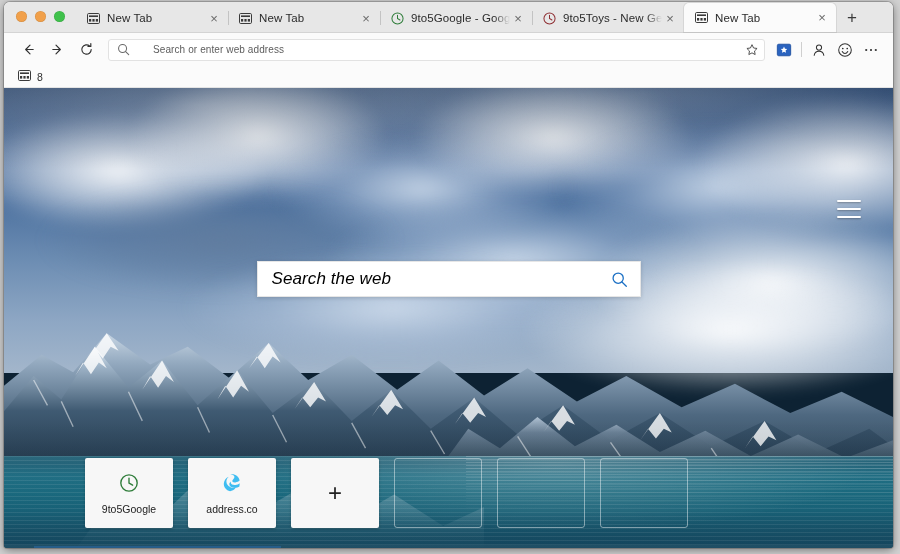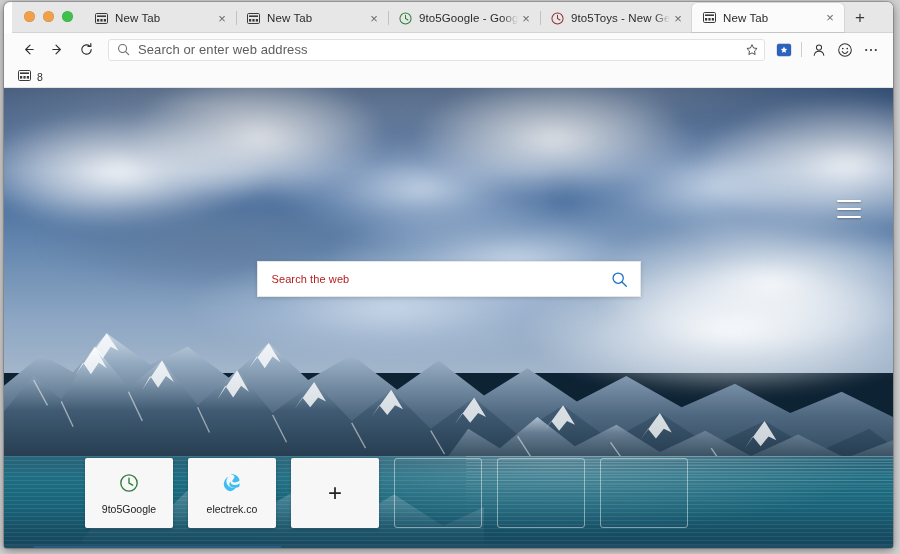--- a/index.html
+++ b/index.html
@@ -29,21 +29,20 @@
 
   
   #tabstrip{
     height:31px;
     background:#e7e7e7;
     display:flex;
     align-items:flex-end;
     position:relative;
     border-bottom:1px solid #d4d4d4;
     flex:0 0 auto;
-    margin-left:8px;
   }
   #traffic{
     display:flex; align-items:center; gap:8px;
     padding:0 11px 0 12px;
     height:31px;
   }
   .light{ width:11px; height:11px; border-radius:50%; display:block; }
   .light.close{ background:#f1a04a; box-shadow:inset 0 0 0 .5px rgba(0,0,0,.12); }
   .light.min{ background:#f1a04a; box-shadow:inset 0 0 0 .5px rgba(0,0,0,.12); }
   .light.max{ background:#3fc14b; box-shadow:inset 0 0 0 .5px rgba(0,0,0,.12); }
@@ -116,22 +115,22 @@
     margin:0 6px 0 7px;
     background:#ffffff;
     border-radius:3px;
     border:1px solid #e2e2e2;
     display:flex; align-items:center;
     padding:0 5px 0 8px;
     min-width:0;
   }
   #omnibox .om-search{ flex:0 0 auto; display:flex; align-items:center; margin-right:8px; }
   #omnibox .om-text{
-    flex:1 1 auto; font-size:13px; color:#5d5d5d; white-space:nowrap;
-    overflow:hidden; letter-spacing:.1px;
+    flex:1 1 auto; font-size:10px; color:#5d5d5d; white-space:nowrap;
+    overflow:hidden; letter-spacing:.1px;margin-left:15px;
   }
   #omnibox .om-star{ flex:0 0 auto; display:flex; align-items:center; color:#444; }
   .tb-icon{
     width:26px; height:26px;
     display:flex; align-items:center; justify-content:center;
     border-radius:4px; color:#333;
   }
   .tb-divider{ width:1px; height:15px; background:#cfcfcf; margin:0 4px; }
 
   
@@ -232,21 +231,21 @@
   #searchbox{
     position:absolute; left:50%; transform:translateX(-50%);
     top:173px;
     width:384px; height:36px;
     background:#fff;
     border:1px solid #e6e6e6;
     display:flex; align-items:center;
     padding:0 12px 0 14px;
     box-shadow:0 1px 4px rgba(0,0,0,.16);
   }
-  #searchbox .sb-text{ flex:1 1 auto; font-size:11px; color:#b91c1c; letter-spacing:.1px; }
+  #searchbox .sb-text{ flex:1 1 auto; font-size:17px; color:#000000; letter-spacing:.1px;font-style:italic; }
   #searchbox .sb-icon{ flex:0 0 auto; display:flex; align-items:center; }
 
   #tiles{
     position:absolute;
     left:81px; top:370px;
     display:flex; gap:15px;
   }
   .tile{
     width:88px; height:70px;
     background:#f7f7f7;
@@ -557,21 +556,21 @@
 
 
       <div class="tile">
         <span class="t-icon">
           <svg width="22" height="22" viewBox="0 0 24 24">
             <path d="M20.4 15.6c-2 1.5-4.6 2.2-7 1.7-2.9-.6-4.7-2.6-4.3-4.7.2-1 .9-1.8 1.8-2.3-.2.5-.3 1-.2 1.5.3 1.7 2.4 2.7 5 2.4 1.7-.2 3.4-.9 4.7-1.9 0 1.2-.1 2.3-.4 3.3z" fill="#3fbdf1"></path>
             <path d="M11.9 2.5c4.3 0 7.8 2.9 8.4 6.9-1.1 1-2.8 1.8-4.6 2-1.3.2-2.6-.1-3.1-.8-.4-.6-.1-1.5.6-2.3.9-1 1.5-2 1.4-3-.2-1.5-1.8-2.5-3.9-2.5-.2 0-.4 0-.6 0 .6-.2 1.2-.3 1.8-.3z" fill="#3fbdf1"></path>
             <path d="M9.9 20.9c-4.3-.9-7.2-4.6-6.8-8.7.3-3.2 2.4-5.9 5.3-7.1-1.5 1.3-2.4 3-2.5 4.8-.2 3.3 2.2 6.2 5.8 7.2 1.4.4 2.9.4 4.3.1-1.6 2.4-4.1 3.4-6.1 3.7z" fill="#3fbdf1"></path>
           </svg>
         </span>
-        <span class="t-label">electrek.co</span>
+        <span class="t-label">address.co</span>
       </div>
 
       <div class="tile add">
         <span class="plus">+</span>
       </div>
 
       <div class="tile empty"></div>
       <div class="tile empty"></div>
       <div class="tile empty"></div>
     </div>

